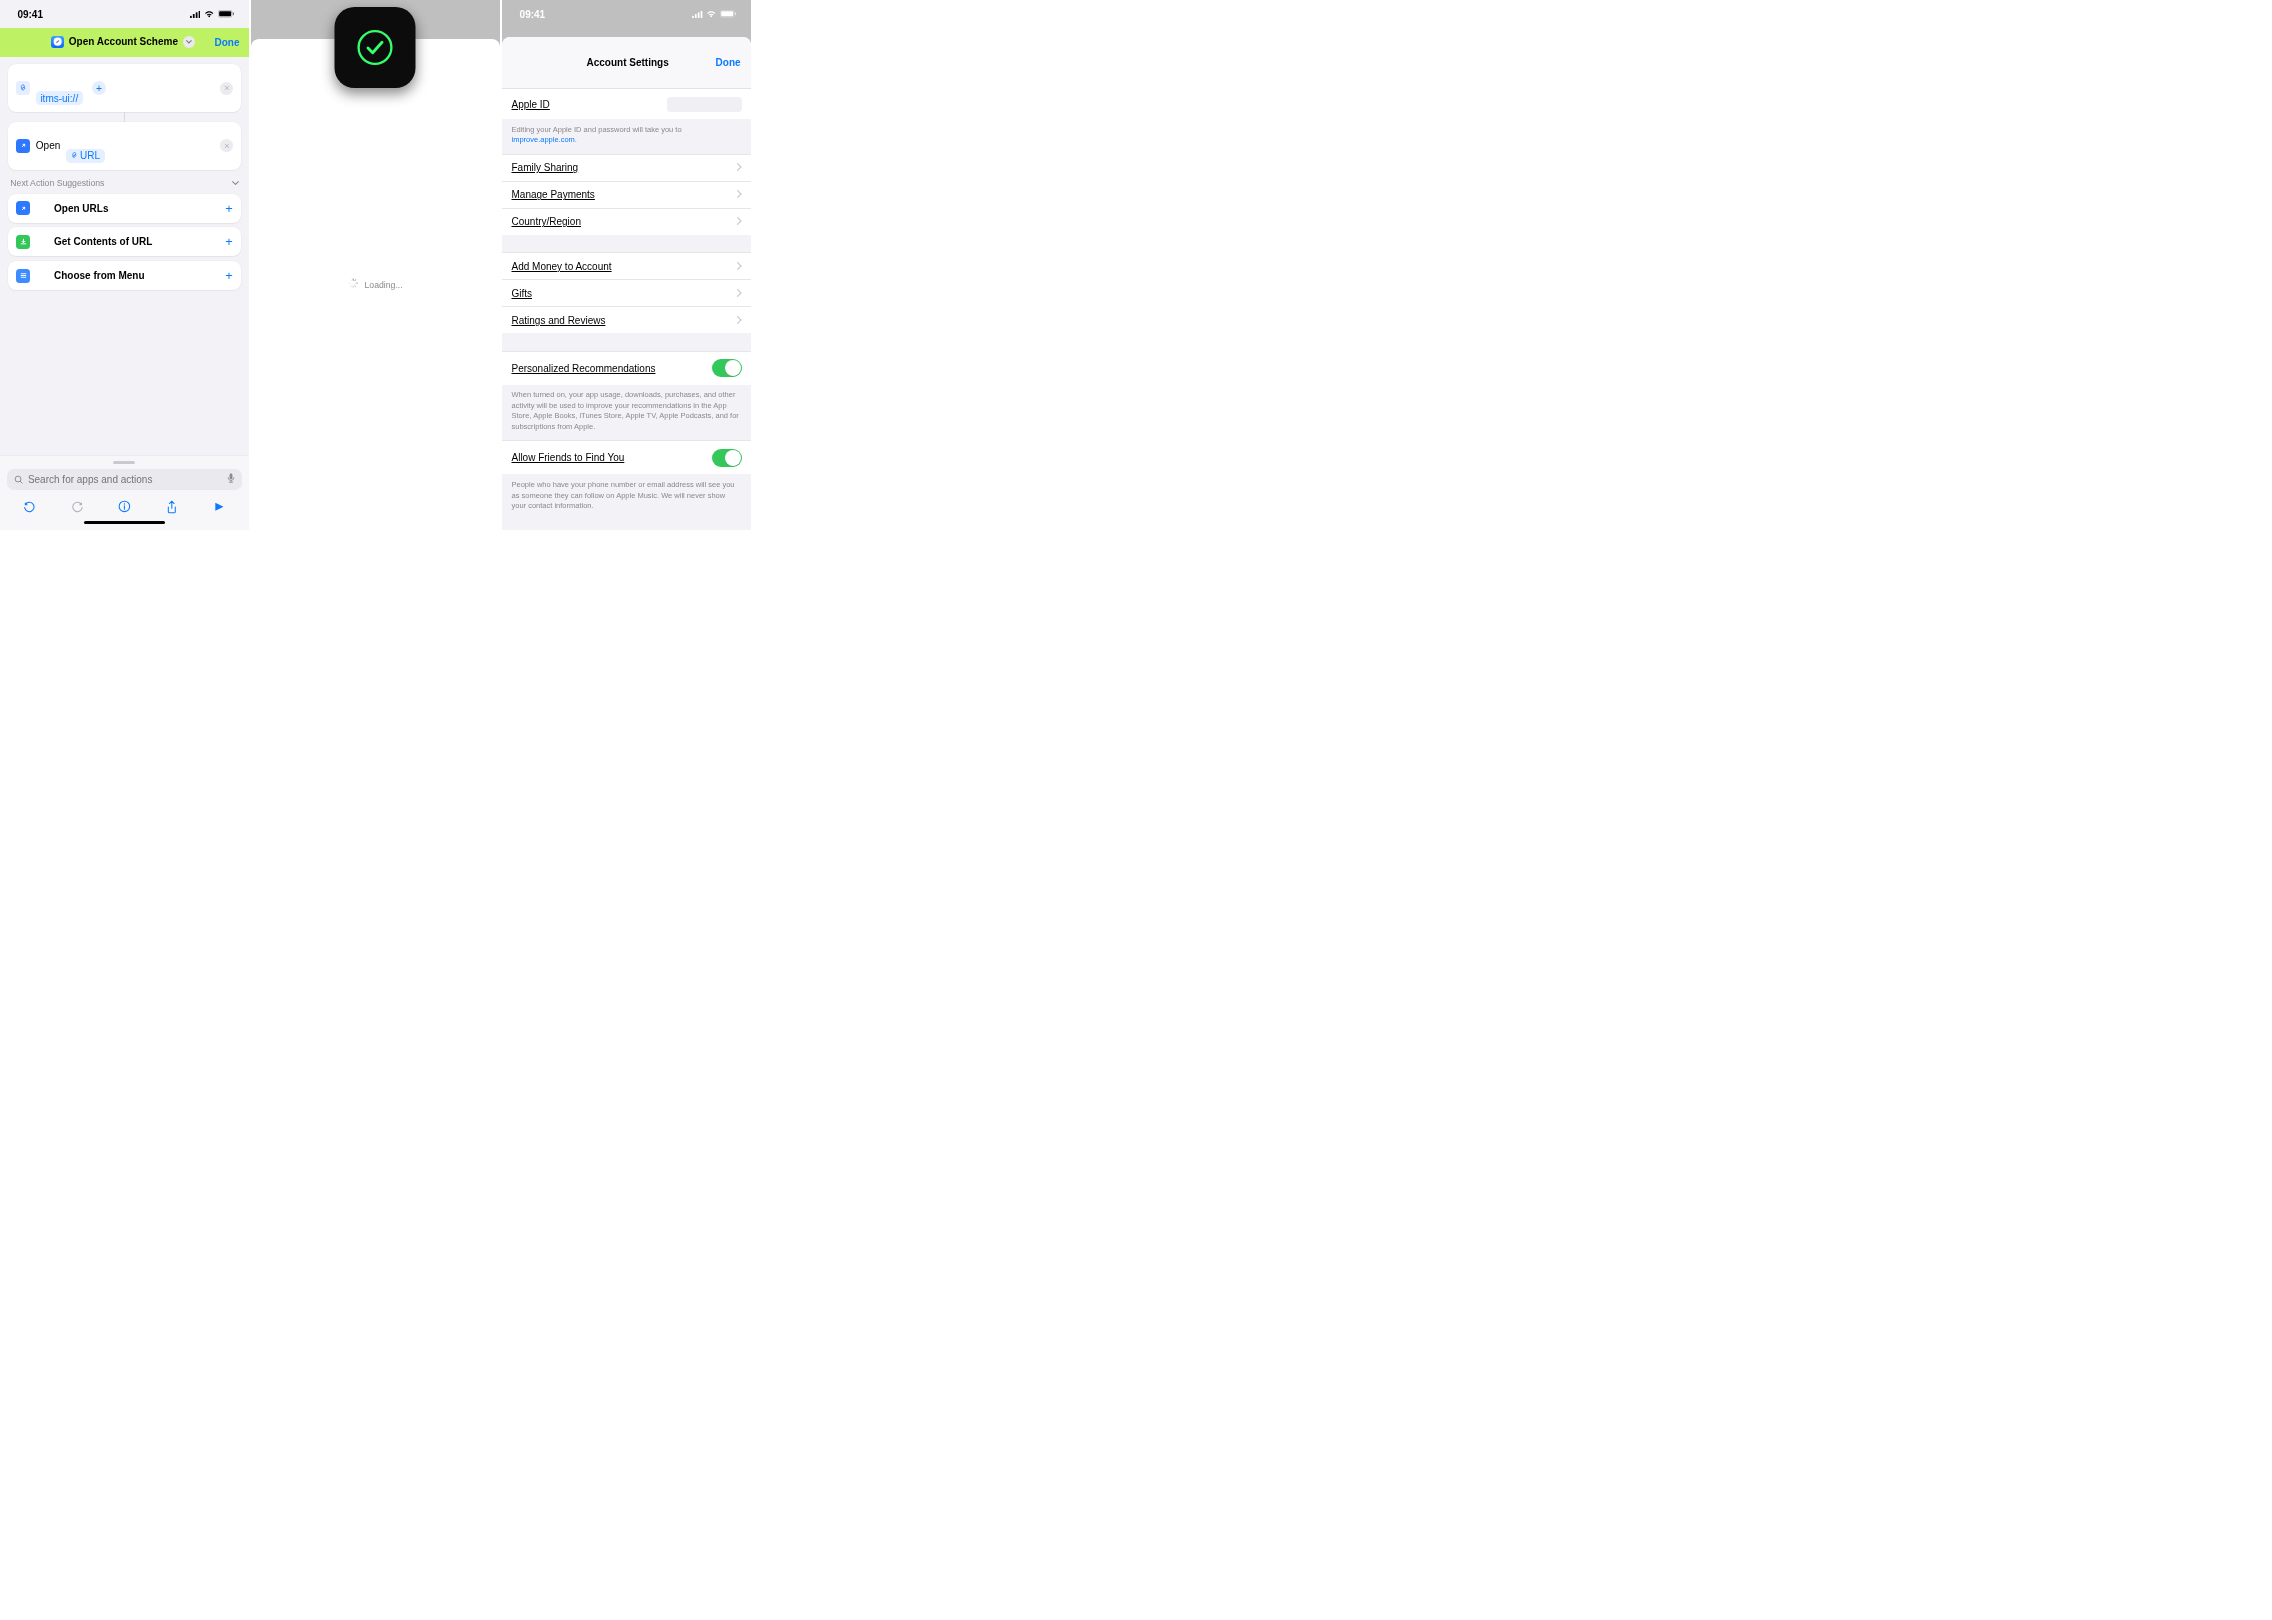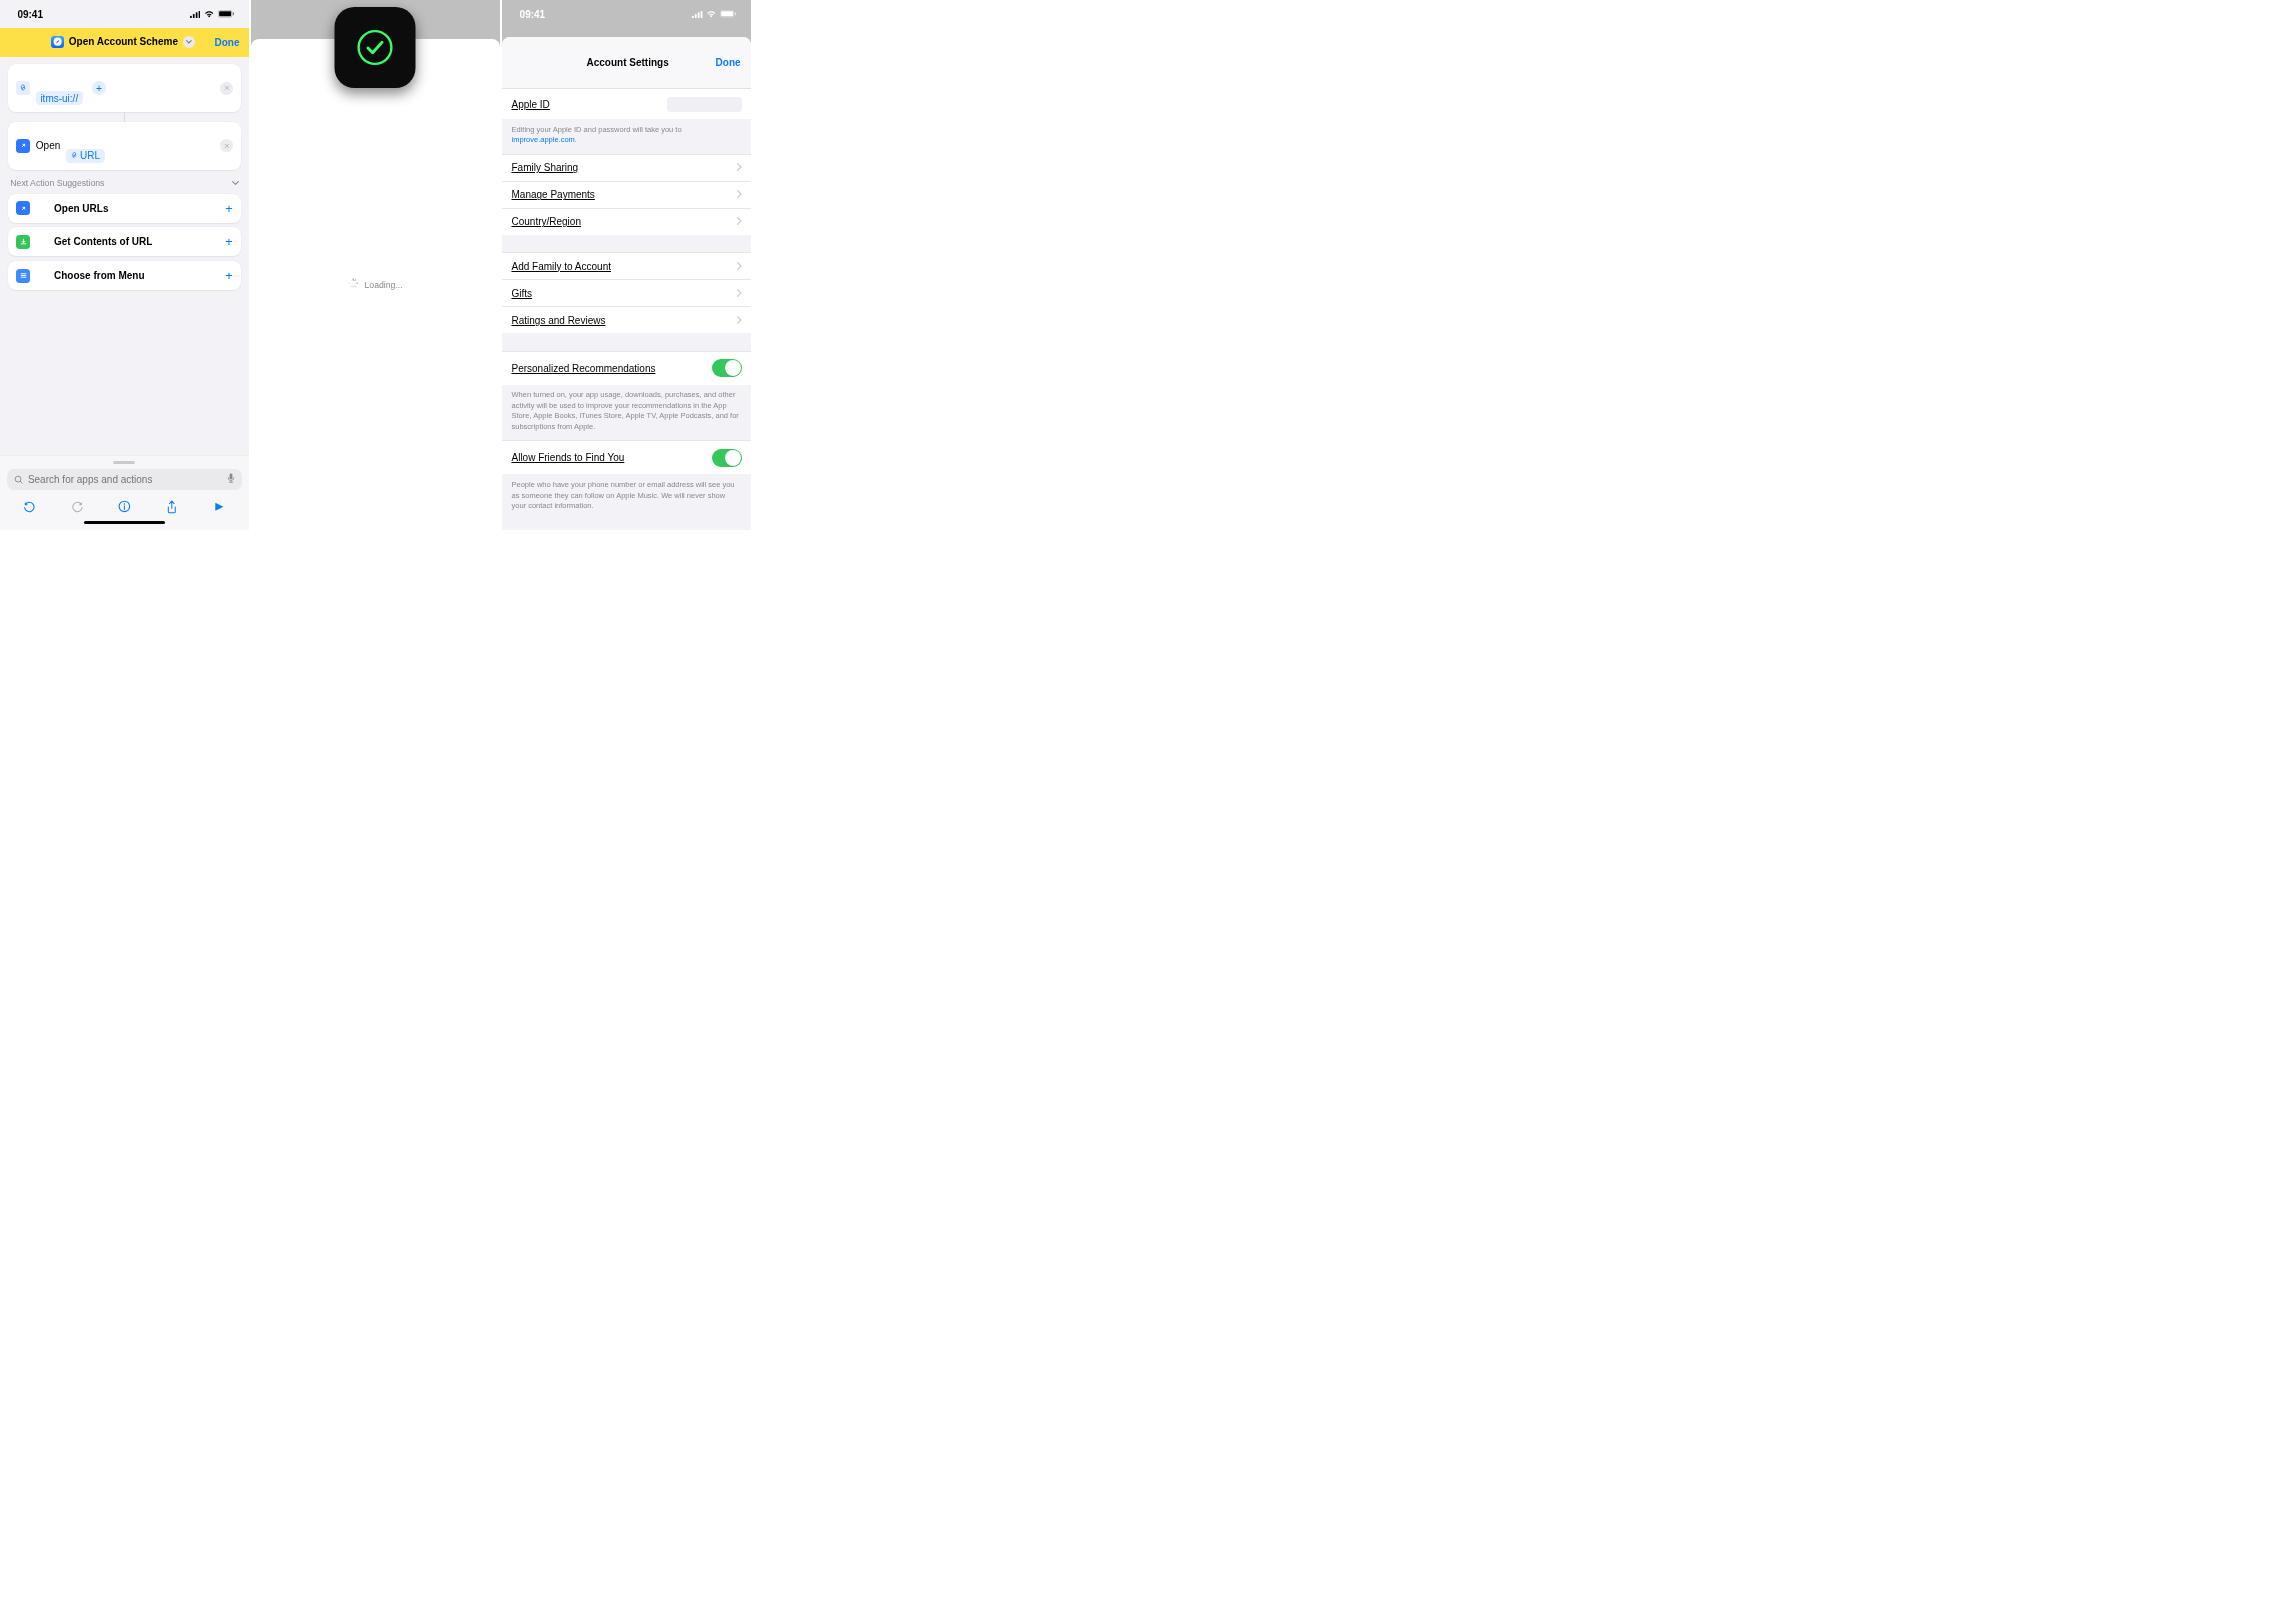--- a/index.html
+++ b/index.html
@@ -9,21 +9,21 @@
 
 
 .status { height:28px; display:flex; align-items:center; justify-content:space-between; padding:0 15px 0 17.4px; font-size:10px; font-weight:600; }
 .status.dark { color:#000; }
 .status.light { color:#fff; }
 .status .right { display:flex; align-items:center; gap:3.5px; }
 .icon { display:inline-flex; align-items:center; justify-content:center; }
 
 
 .s1 { background:#f2f2f7; display:flex; flex-direction:column; }
-.s1 .header { background:#fde047; height:29px; display:flex; align-items:center; padding:0 9.3px; border-bottom:0.6px solid rgba(0,0,0,0); }
+.s1 .header { background:#bef264; height:29px; display:flex; align-items:center; padding:0 9.3px; border-bottom:0.6px solid rgba(0,0,0,0); }
 .s1 .header .titlewrap { flex:1; display:flex; align-items:center; justify-content:center; gap:4.6px; }
 .s1 .header .safari-badge { width:12.8px; height:12.8px; border-radius:2.9px; background:linear-gradient(#3ea2ff,#0a66ff); display:flex; align-items:center; justify-content:center; }
 .s1 .header .title { font-size:10px; font-weight:600; color:#000; }
 .s1 .header .chev { width:12.8px; height:12.8px; border-radius:6.4px; background:#e9e9ee; display:flex; align-items:center; justify-content:center; color:#7b7b80; }
 .s1 .header .done { color:#0a7aff; font-size:10px; font-weight:600; }
 .s1 .body { flex:1; overflow:hidden; padding:7px 8px 0; }
 .card { background:#fff; border-radius:8px; box-shadow:0 0 0 0.3px rgba(0,0,0,.04), 0 0.6px 1.2px rgba(0,0,0,.06); }
 .card-row { display:flex; align-items:center; gap:5.8px; padding:7px 8px; }
 .mini-icon { width:14px; height:14px; border-radius:3.5px; display:flex; align-items:center; justify-content:center; }
 .mini-icon.link { background:#e5efff; color:#2e77ff; }
@@ -342,21 +342,21 @@
       <div class="cell">
             <span class="label">Country/Region</span>
             <span class="chev"><svg width="4.6" height="8" viewBox="0 0 8 14">
                 <path d="M1 1l6 6-6 6" stroke="#c7c7cc" stroke-width="2" fill="none" stroke-linecap="round"></path>
               </svg></span>
           </div>
     </div>
     <div class="gap"></div>
     <div class="group" style="border-top:0.3px solid #e6e6ea">
       <div class="cell">
-            <span class="label">Add Family to Account</span>
+            <span class="label">Add Money to Account</span>
             <span class="chev"><svg width="4.6" height="8" viewBox="0 0 8 14">
                 <path d="M1 1l6 6-6 6" stroke="#c7c7cc" stroke-width="2" fill="none" stroke-linecap="round"></path>
               </svg></span>
           </div>
       <div class="cell">
             <span class="label">Gifts</span>
             <span class="chev"><svg width="4.6" height="8" viewBox="0 0 8 14">
                 <path d="M1 1l6 6-6 6" stroke="#c7c7cc" stroke-width="2" fill="none" stroke-linecap="round"></path>
               </svg></span>
           </div>

